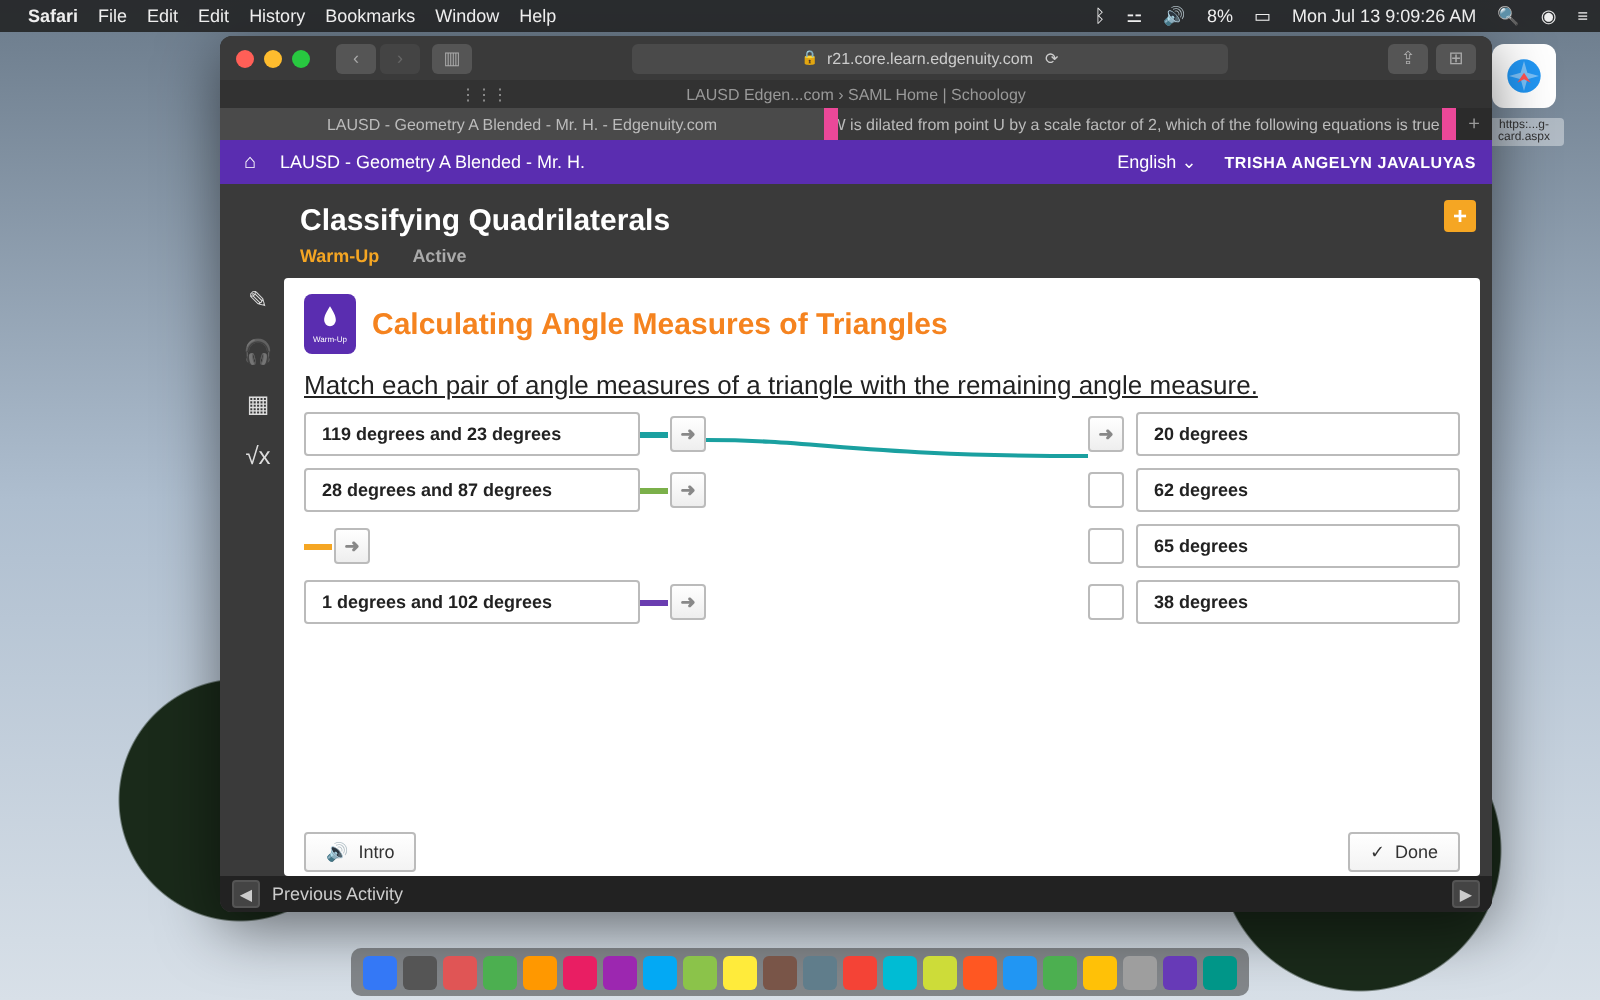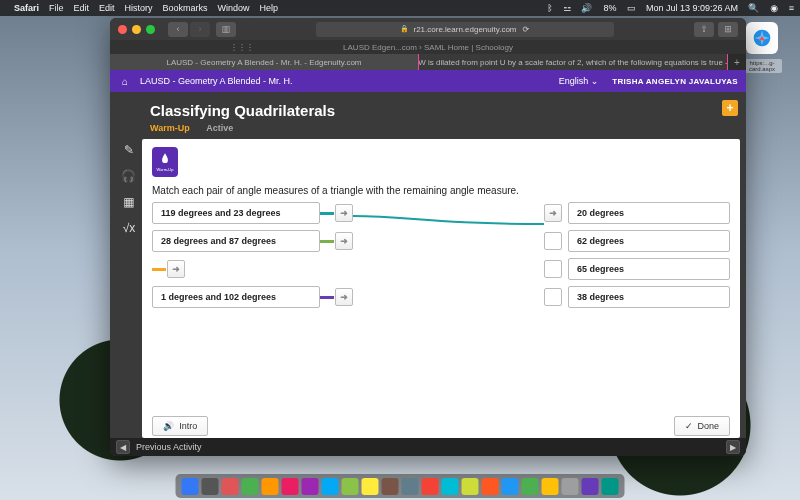--- a/index.html
+++ b/index.html
@@ -20,21 +20,21 @@
 .titlebar { height:22px; background:#3a3a3a; display:flex; align-items:center; padding:0 8px; }
 .tl-dot { width:9px; height:9px; border-radius:50%; margin-right:5px; }
 .tl-red{background:#ff5f57}.tl-yel{background:#febc2e}.tl-grn{background:#28c840}
 .tl-nav { margin-left:8px; display:flex; gap:2px; }
 .tl-btn { width:20px; height:15px; background:#555; border-radius:3px; display:flex; align-items:center; justify-content:center; color:#aaa; font-size:9px; }
 .addr { flex:1; margin:0 80px; height:15px; background:#4a4a4a; border-radius:3px; display:flex; align-items:center; justify-content:center; color:#ccc; font-size:8px; }
 .addr .lock{margin-right:4px;font-size:7px}
 .tl-right { display:flex; gap:4px; }
 .crumb { height:14px; background:#323232; display:flex; align-items:center; justify-content:center; color:#999; font-size:8px; }
 .tabs { height:16px; background:#2b2b2b; display:flex; }
-.tab { flex:1; background:#3a3a3a; border-right:1px solid #ec4899; color:#bbb; font-size:8px; display:flex; align-items:center; justify-content:center; overflow:hidden; white-space:nowrap; padding:0 4px; }
+.tab { flex:1; background:#3a3a3a; border-right:7px solid #ec4899; color:#bbb; font-size:8px; display:flex; align-items:center; justify-content:center; overflow:hidden; white-space:nowrap; padding:0 4px; }
 .tab.active { background:#4a4a4a; }
 .tab-add { width:18px; display:flex; align-items:center; justify-content:center; color:#999; font-size:10px; }
 
 .app { flex:1; display:flex; flex-direction:column; background:#3a3a3a; }
 .purple-bar { height:22px; background:#5a2db0; display:flex; align-items:center; color:#fff; font-size:9px; padding:0 8px; }
 .home-ic { width:14px; height:14px; display:flex; align-items:center; justify-content:center; font-size:10px; margin-right:8px; }
 .purple-bar .spacer{flex:1}
 .eng { margin-right:14px; }
 .user { font-weight:bold; letter-spacing:.3px; font-size:8px; }
 .lesson-head { padding:10px 40px 6px; position:relative; }
@@ -45,21 +45,21 @@
 .add-btn { position:absolute; right:8px; top:8px; width:16px; height:16px; background:#f5a623; color:#fff; border-radius:2px; display:flex; align-items:center; justify-content:center; font-size:12px; font-weight:bold; }
 .main-row { flex:1; display:flex; padding:0 6px 0 6px; }
 .toolstrip { width:26px; display:flex; flex-direction:column; gap:8px; padding-top:2px; align-items:center; }
 .tool { width:18px; height:18px; color:#ddd; font-size:12px; display:flex; align-items:center; justify-content:center; }
 .card { flex:1; background:#fff; border-radius:2px; padding:8px 10px 0; display:flex; flex-direction:column; position:relative; }
 .card-head { display:flex; align-items:center; gap:8px; }
 .wu-ic { width:26px; height:30px; background:#5a2db0; border-radius:4px; display:flex; flex-direction:column; align-items:center; justify-content:center; }
 .wu-ic svg{width:14px;height:14px}
 .wu-ic span{color:#fff;font-size:4px;margin-top:1px}
 .card-title { color:#f5831f; font-size:15px; font-weight:bold; }
-.instr { font-size:10px; color:#222; margin:8px 0 6px; }
+.instr { font-size:13px; color:#222; margin:8px 0 6px;text-decoration:underline; }
 .pairs { display:flex; flex-direction:column; gap:6px;font-weight:bold; }
 .pair { display:flex; align-items:center; height:22px; }
 .pill { height:22px; border:1px solid #bbb; border-radius:2px; background:#fff; font-size:9px; color:#222; display:flex; align-items:center; padding:0 8px; }
 .pill.left { width:168px; }
 .pill.right { width:162px; }
 .mid { flex:1; display:flex; align-items:center; position:relative; }
 .stub { width:14px; height:3px; }
 .c0{background:#1aa0a0}.c1{background:#7bb04a}.c2{background:#f5a623}.c3{background:#6a3db0}
 .arrow-btn { width:18px; height:18px; border:1px solid #bbb; border-radius:2px; background:linear-gradient(#fff,#eee); display:flex; align-items:center; justify-content:center; color:#888; font-size:9px; margin-left:1px; }
 .connector { position:absolute; left:33px; right:0; top:50%; height:14px; }
@@ -178,20 +178,21 @@
       </div>
 
       <div class="card">
         <div class="card-head">
           <div class="wu-ic">
             <svg viewBox="0 0 24 24">
                 <path fill="#fff" d="M12 2C9 7 7 10 7 14a5 5 0 0010 0c0-4-2-7-5-12z"></path>
               </svg>
             <span>Warm-Up</span>
           </div>
+          <div class="card-title">Calculating Angle Measures of Triangles</div>
         </div>
         <div class="instr">Match each pair of angle measures of a triangle with the remaining angle measure.</div>
 
         <div class="pairs">
 
           <div class="pair">
             <div class="pill left">119 degrees and 23 degrees</div>
             <div class="mid">
               <div class="connector">
                 <svg viewBox="0 0 100 14" preserveAspectRatio="none">

